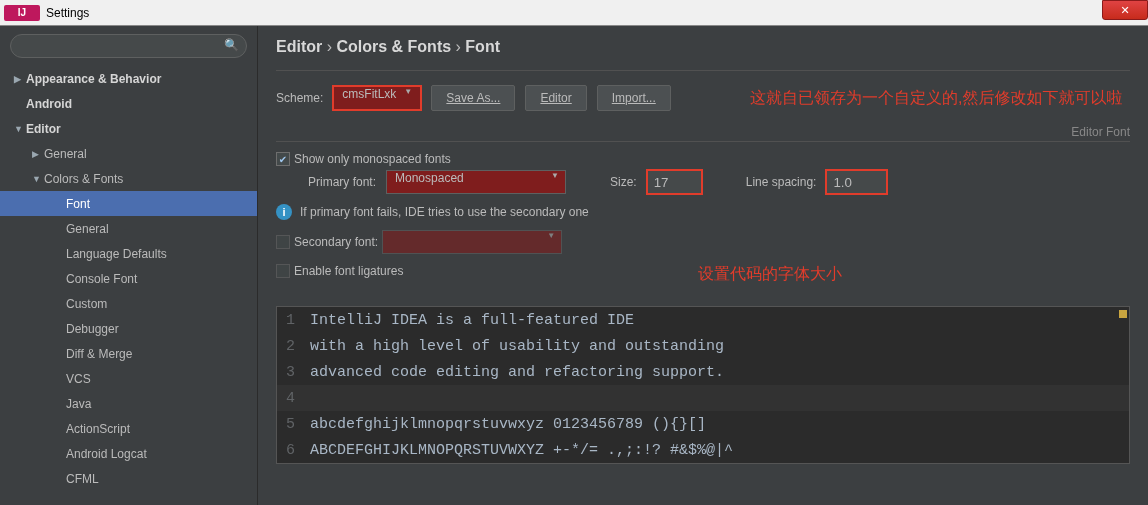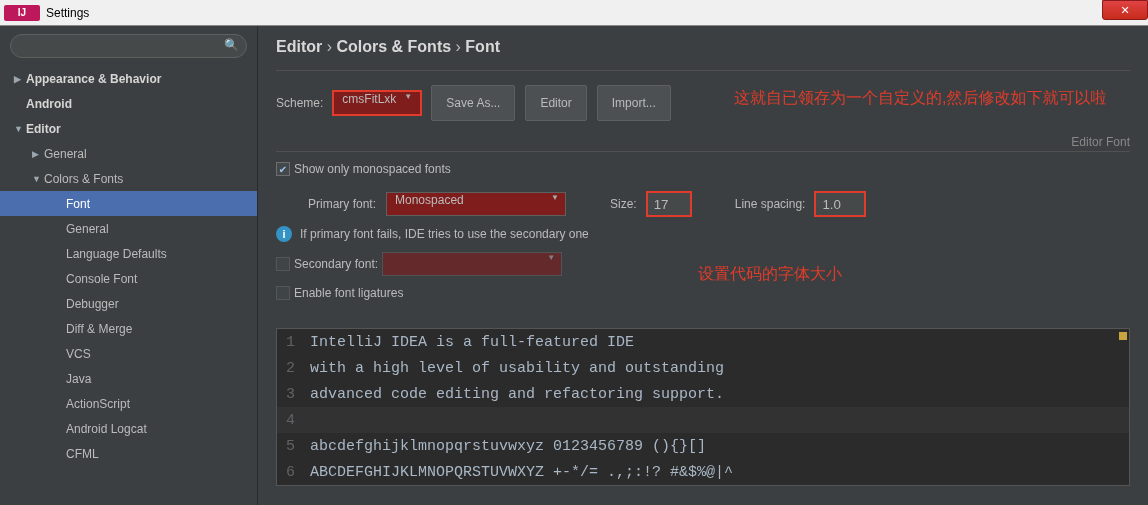--- a/index.html
+++ b/index.html
@@ -124,27 +124,28 @@
   display: inline-flex;
   align-items: flex-start;
   padding: 0 6px 0 8px;
   color: #bbb;
   gap: 8px;
 }
 .combo .caret { font-size: 8px; color: #aaa; }
 .btn {
   background: #4c5052;
   border: 1px solid #5e6060;
-  height: 36px;
+  height: 26px;
   padding: 0 14px;
   color: #bbb;
   display: inline-flex;
   align-items: center;
   border-radius: 2px;
   cursor: pointer;
+  text-decoration: underline;
 }
 .section-title {
   color: #888;
   font-size: 12px;
   margin-top: 14px;
   border-bottom: 1px solid #515151;
   padding-bottom: 2px;
   text-align: right;
 }
 .checkbox-row {
@@ -270,20 +271,24 @@
         <div class="tree-item indent-2">
           <span class="arrow"></span>
           <span>Language Defaults</span>
         </div>
         <div class="tree-item indent-2">
           <span class="arrow"></span>
           <span>Console Font</span>
         </div>
         <div class="tree-item indent-2">
           <span class="arrow"></span>
+          <span>Custom</span>
+        </div>
+        <div class="tree-item indent-2">
+          <span class="arrow"></span>
           <span>Debugger</span>
         </div>
         <div class="tree-item indent-2">
           <span class="arrow"></span>
           <span>Diff &amp; Merge</span>
         </div>
         <div class="tree-item indent-2">
           <span class="arrow"></span>
           <span>VCS</span>
         </div>
@@ -315,41 +320,41 @@
       <span class="label">Scheme:</span>
       <div class="combo redbox" style="width:88px">
         <span>cmsFitLxk</span>
         <span class="caret">▼</span>
       </div>
       <div class="btn">Save As...</div>
       <div class="btn">Editor</div>
       <div class="btn">Import...</div>
     </div>
 
-    <div class="annot" style="left:476px; top:62px">这就自已领存为一个自定义的,然后修改如下就可以啦</div>
+    <div class="annot" style="left:492px; top:62px">这就自已领存为一个自定义的,然后修改如下就可以啦</div>
 
     <div class="section-title">Editor Font</div>
 
     <div class="checkbox-row">
       <span class="chk checked"></span>
       <span>Show only monospaced fonts</span>
     </div>
 
-    <div class="row" style="margin-top:16px; padding-left:32px;">
+    <div class="row" style="margin-top:4px; padding-left:32px;">
       <span class="label">Primary font:</span>
       <div class="combo" style="width:180px; justify-content:space-between">
         <span>Monospaced</span>
         <span class="caret">▼</span>
       </div>
       <span style="width:24px"></span>
       <span class="label">Size:</span>
-      <input class="field redbox" style="width: 44px;" value="17">
+      <input class="field redbox" style="width: 55px;" value="17">
       <span style="width:24px"></span>
       <span class="label">Line spacing:</span>
-      <input class="field redbox" style="width: 50px;" value="1.0">
+      <input class="field redbox" style="width: 61px;" value="1.0">
     </div>
 
     <div class="info-row">
       <span class="info-icon">i</span>
       <span>If primary font fails, IDE tries to use the secondary one</span>
     </div>
 
     <div class="checkbox-row">
       <span class="chk disabled"></span>
       <span>Secondary font:</span>

